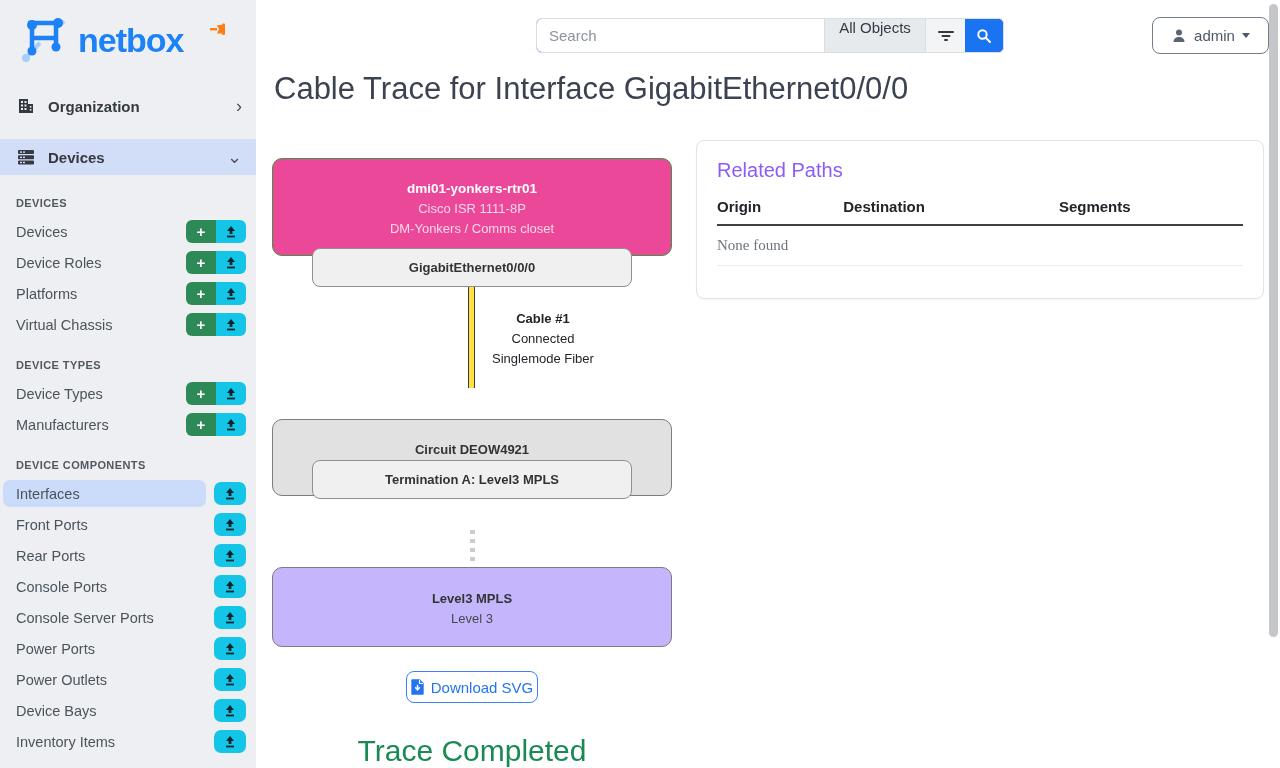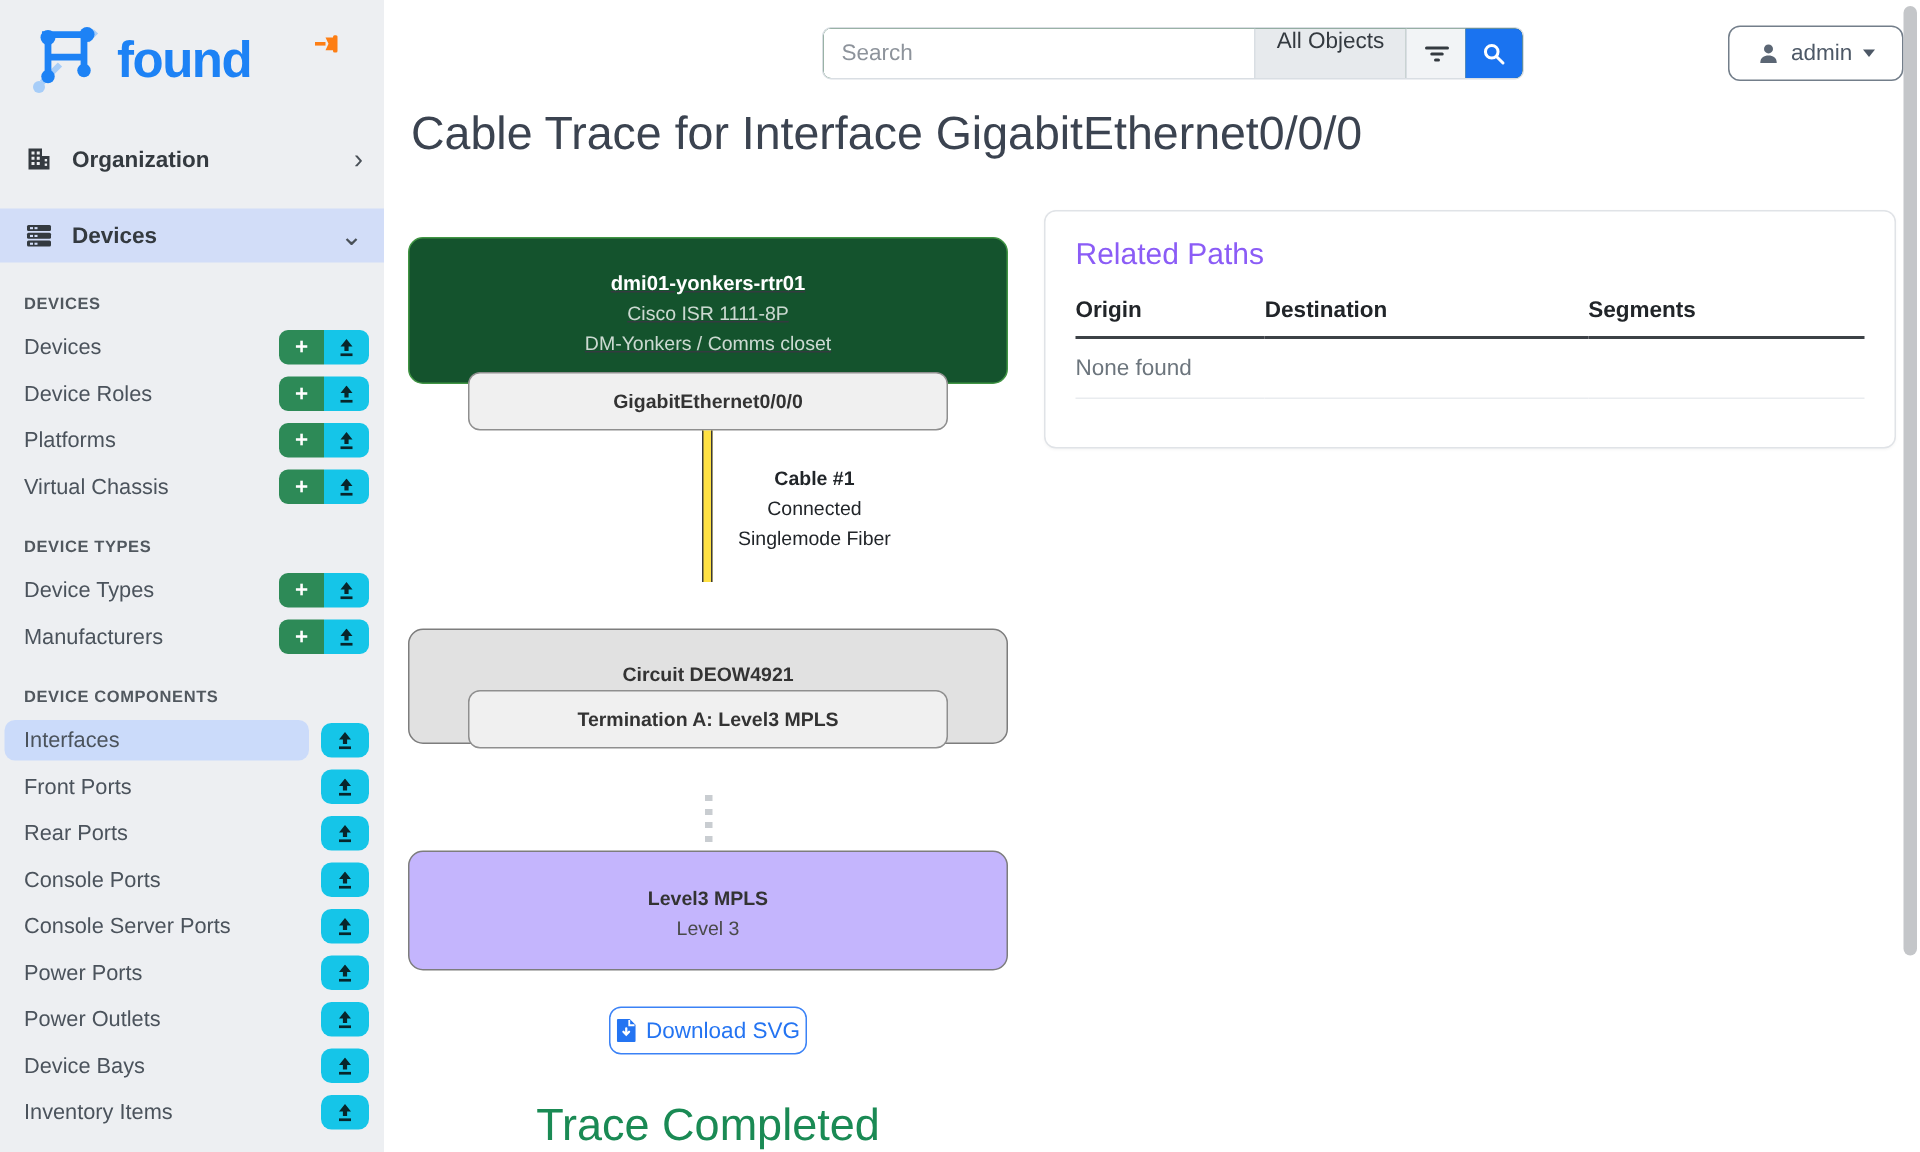--- a/index.html
+++ b/index.html
@@ -27,40 +27,40 @@
   .menu-row { position:relative; height:31px; display:flex; align-items:center; padding:0 10px 0 16px; cursor:pointer; }
   .menu-row .mlabel { position:relative; z-index:1; flex:1; font-size:14.5px; color:#4b535c; }
   .menu-row.active .hl { position:absolute; left:3px; top:2px; width:203px; bottom:2px; background:#cbdbfa; border-radius:7px; }
   .btn-pair { display:flex; z-index:1; }
   .mini-btn { width:30px; height:23px; display:flex; align-items:center; justify-content:center; cursor:pointer; }
   .mini-add { background:#2d8a57; border-radius:6px 0 0 6px; color:#fff; font-size:15px; font-weight:bold; }
   .mini-import { background:#15c5e8; border-radius:0 6px 6px 0; }
   .mini-import.solo { border-radius:7px; width:32px; }
 
   
-  .searchgroup { position:absolute; left:548px; top:18px; width:468px; height:35px; display:flex;
-                 border:1px solid #d9dee3; border-radius:6px; overflow:hidden; background:#14532d; }
+  .searchgroup { position:absolute; left:536px; top:18px; width:468px; height:35px; display:flex;
+                 border:1px solid #d9dee3; border-radius:6px; overflow:hidden; background:#6d28d9; }
   .search-input { flex:1; border:none; outline:none; padding:0 12px; font-size:15px; color:#343a40; font-family:"Liberation Sans",sans-serif; }
   .search-input::placeholder { color:#8d939b; }
   .scope-btn { width:101px; background:#e7eaed; border-left:1px solid #d9dee3; display:flex; align-items:flex-start; justify-content:center;
                font-size:15px; color:#343a40; cursor:pointer; }
   .filter-btn { width:40px; background:#f2f4f6; border-left:1px solid #d9dee3; display:flex; align-items:center; justify-content:center; cursor:pointer; }
   .go-btn { width:38px; background:#1a73f0; display:flex; align-items:center; justify-content:center; cursor:pointer; }
 
   .user-btn { position:absolute; left:1152px; top:17px; width:117px; height:37px; border:1px solid #737e8a; border-radius:8px;
               background:#fff; display:flex; align-items:center; justify-content:center; gap:7px; cursor:pointer; }
   .user-name { font-size:15px; color:#4d5866; }
   .caret { width:0; height:0; border-left:4.5px solid transparent; border-right:4.5px solid transparent; border-top:5px solid #4d5866; }
 
   
   .page-title { position:absolute; left:274px; top:71px; font-size:31px; font-weight:400; color:#3b4350; }
 
   
   .node { position:absolute; text-align:center; }
-  .dev-box { left:272px; top:158px; width:400px; height:98px; background:#14532d; border:1px solid #419544; border-radius:10px; padding-top:20px;text-decoration:underline; }
+  .dev-box { left:272px; top:158px; width:400px; height:98px; background:#ec4899; border:1px solid #419544; border-radius:10px; padding-top:20px; }
   .dev-name { font-size:13.5px; font-weight:bold; color:#fff; line-height:20px; }
   .dev-sub { font-size:13px; color:rgba(255,255,255,.78); line-height:20px; }
   .port-box { left:312px; top:248px; width:320px; height:39px; background:#f0f0f0; border:1px solid #8f8f8f; border-radius:8px;
               display:flex; align-items:center; justify-content:center; font-size:13px; font-weight:bold; color:#333; }
   .cable-line { position:absolute; left:468px; top:287px; width:7px; height:101px; background:#ffe143; border-left:1px solid #3a3a3a; border-right:1px solid #3a3a3a; }
   .cable-label { position:absolute; left:492px; top:309px; text-align:center; font-size:13px; color:#212529; line-height:20px; }
   .cable-label .c1 { font-weight:bold; }
   .termz-box { left:312px; top:388px; width:320px; height:39px; background:#f0f0f0; border:1px solid #8f8f8f; border-radius:8px;
                display:flex; align-items:center; justify-content:center; font-size:13px; font-weight:bold; color:#333; z-index:2; }
   .circuit-box { left:272px; top:419px; width:400px; height:77px; background:#e1e1e1; border:1px solid #7d7d7d; border-radius:10px; padding-top:20px; z-index:1; }
@@ -76,21 +76,21 @@
             display:flex; align-items:center; justify-content:center; gap:7px; color:#2474f2; font-size:15px; cursor:pointer; }
   .trace-status { position:absolute; left:272px; top:734px; width:400px; text-align:center; font-size:30px; color:#1a8a54; }
 
   
   .card { position:absolute; left:696px; top:140px; width:568px; height:159px; background:#fff; border:1px solid #e0e3e7;
           border-radius:8px; box-shadow:0 1px 2px rgba(0,0,0,.04); padding:18px 20px; }
   .card-title { font-size:20px; font-weight:400; color:#8b5cf6; }
   .rp-table { width:100%; border-collapse:collapse; margin-top:16px; }
   .rp-table th { text-align:left; font-size:15px; color:#212529; padding-bottom:9px; border-bottom:2px solid #3c4146; }
   .rp-table th:nth-child(1){ width:24%; } .rp-table th:nth-child(2){ width:41%; } .rp-table th:nth-child(3){ width:35%; }
-  .rp-table td { font-size:15px; color:#6c757d; padding:11px 0; border-bottom:1px solid #e9ecef; }
+  .rp-table td { font-size:15px; color:#6c757d; padding:11px 0; border-bottom:1px solid #e9ecef;font-family:Liberation Serif, serif; }
 
   .scroll-thumb { position:absolute; right:2px; top:4px; width:9px; height:633px; background:#c4c6c9; border-radius:5px; }
 
   svg { display:block; }
 </style>
 </head>
 <body>
 
 <div class="stage">
 
@@ -102,21 +102,21 @@
             <circle cx="8" cy="43" r="4" fill="#a7cdf8" stroke="none"></circle>
         </g>
         <g stroke="#1d82f5" stroke-width="4.5" fill="none">
           <path d="M14 12 L14 34 M14 23 L38 23 M38 10 L38 30 M10 8 L42 8"></path>
         </g>
         <circle cx="14" cy="10" r="5" fill="#1d82f5"></circle>
           <circle cx="40" cy="8" r="5" fill="#1d82f5"></circle>
         <circle cx="14" cy="36" r="4.5" fill="#1d82f5"></circle>
           <circle cx="38" cy="32" r="4.5" fill="#1d82f5"></circle>
       </svg>
-      <span class="logo-text">found</span>
+      <span class="logo-text">netbox</span>
     </div>
     <div class="pin-btn">
       <svg width="18" height="14" viewBox="0 0 18 14">
         <rect x="0" y="6" width="7" height="2.4" fill="#fd7e14"></rect>
         <path d="M7 3 L13 3 L13 11.5 L7 11.5 L9 7.2 Z" fill="#fd7e14"></path>
         <rect x="12" y="1.5" width="3" height="11.5" rx="1" fill="#fd7e14"></rect>
       </svg>
     </div>
 
     <div class="nav-group nav-org">

